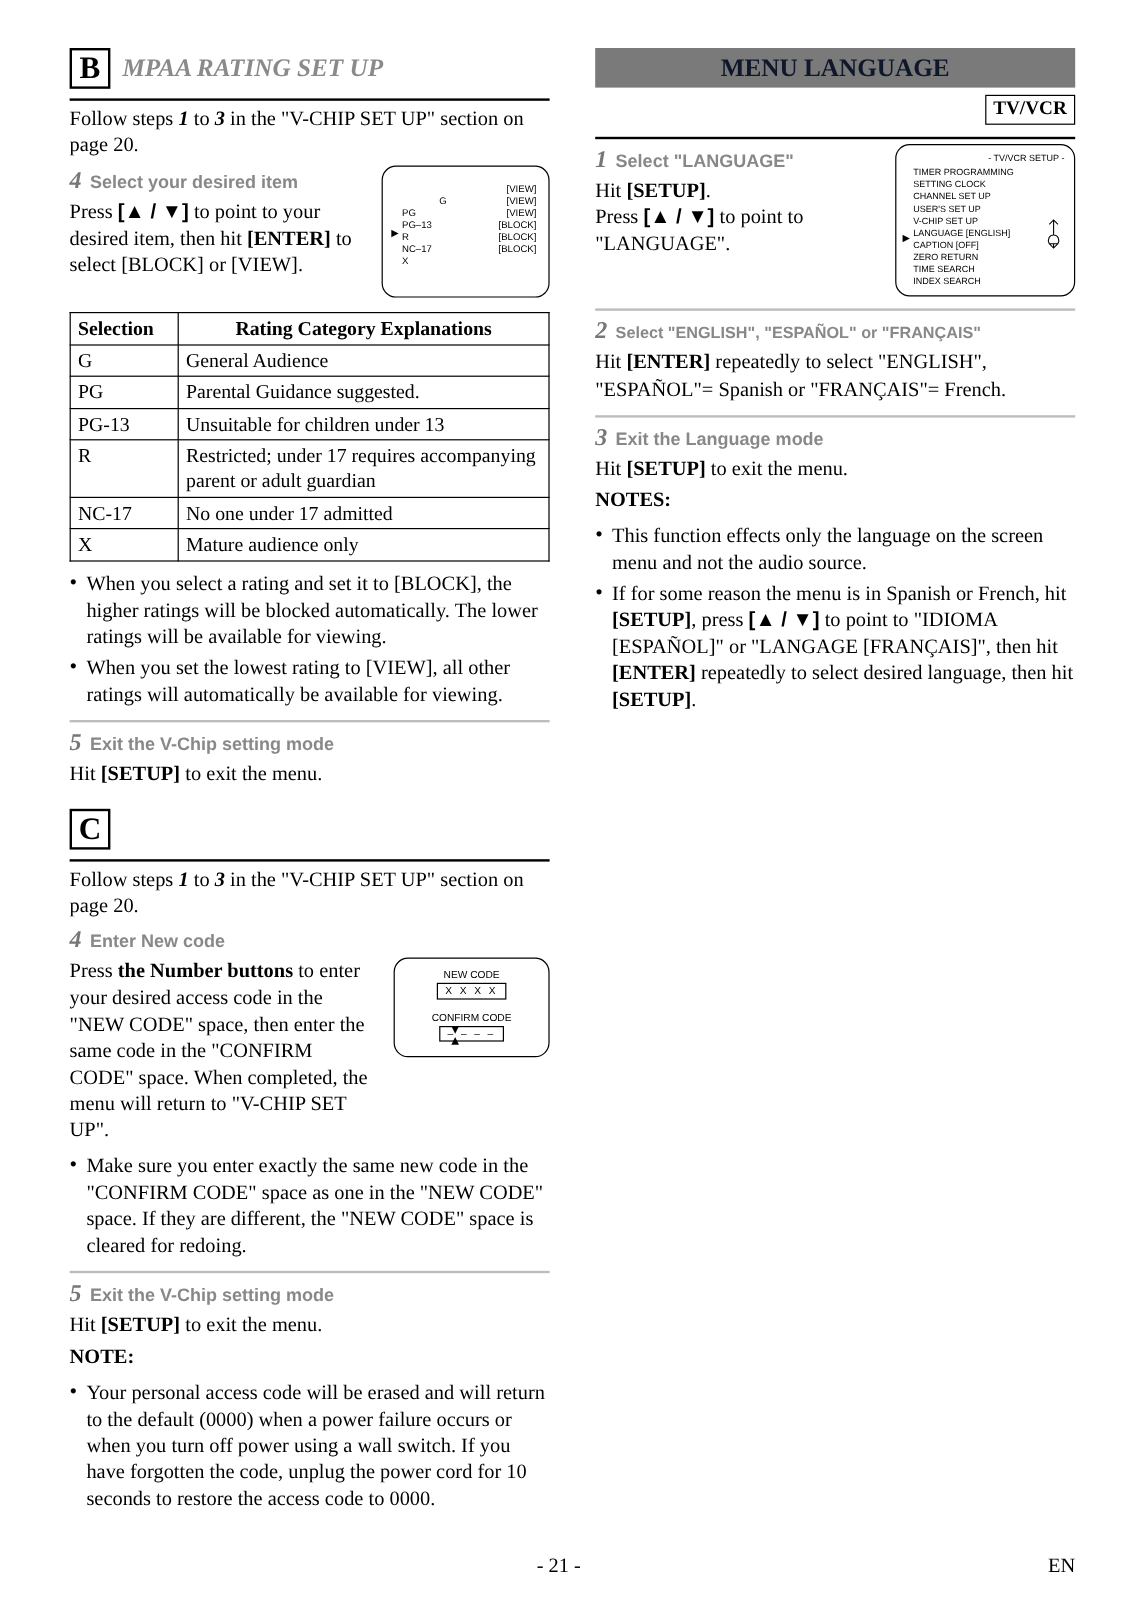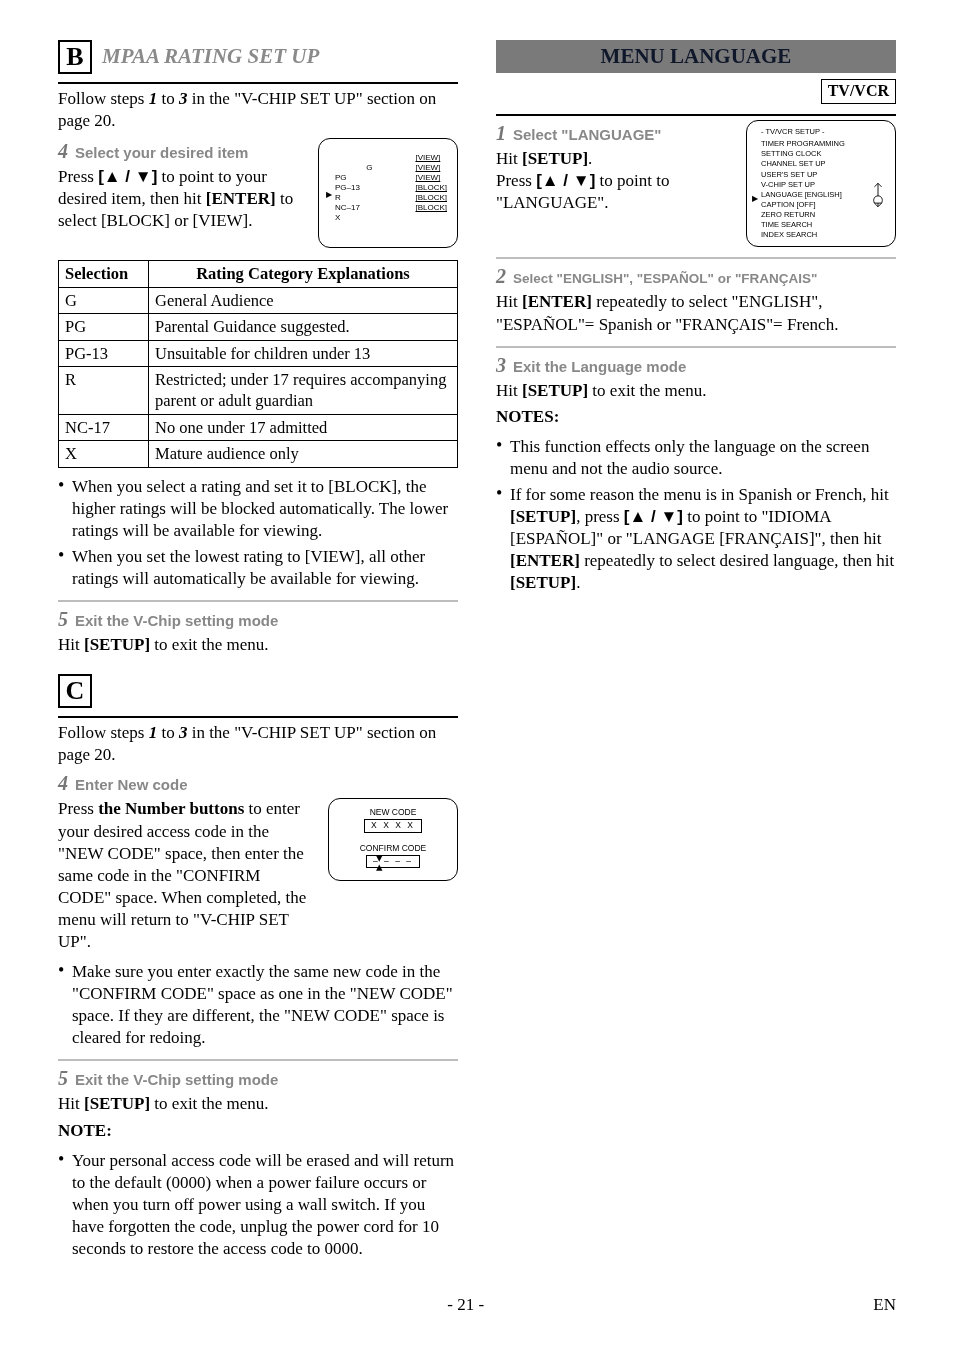--- a/index.html
+++ b/index.html
@@ -85,21 +85,21 @@
   }
 
   .notes-head { font-weight: bold; margin-top: 4px; }
 
   
   .osd-rating-inner {
     font-size: 8px; line-height: 1.25; padding: 14px 10px 14px 16px;
     display:flex; justify-content:space-between;
   }
   .osd-col-l { white-space: pre; position:relative; }
-  .osd-col-r { white-space: pre; text-align:left;text-decoration:underline; }
+  .osd-col-r { white-space: pre; text-align:right; }
   .osd-cursor { position:absolute; left:-9px; top:37px; font-size:8px; }
 
   
   .osd-code-inner {
     font-size: 8.5px; padding: 8px 10px 12px 10px; text-align:center;
     line-height: 1.3;
   }
   .code-box { border:1px solid #000; display:inline-block; padding:0 6px; letter-spacing:2px; font-size:8.5px; margin-top:1px; }
   .code-box-confirm { position:relative; }
   .blink-cursor {
@@ -109,21 +109,21 @@
     position:absolute; left:9px; bottom:-6px; font-size:13px; line-height:1;
   }
 
   
   .osd-menu {
     flex: 0 0 150px; border:1px solid #000; border-radius:12px;
     font-family: Arial, Helvetica, sans-serif;
     font-size: 7.5px; padding: 6px 8px 6px 14px; line-height:1.35;
     position:relative;
   }
-  .osd-menu .title { text-align:left; margin-bottom:2px; }
+  .osd-menu .title { text-align:right; margin-bottom:2px; }
   .osd-menu .row { white-space: nowrap; }
   .osd-menu .cursor2 { position:absolute; left:5px; top: 73px; font-size:8px; }
   .osd-menu .hand {
     position:absolute; right:8px; top:60px; width:18px; height:28px;
   }
 
   .footer {
     display:flex; align-items:flex-end;
     margin-top: 30px; font-size:17px;
   }

